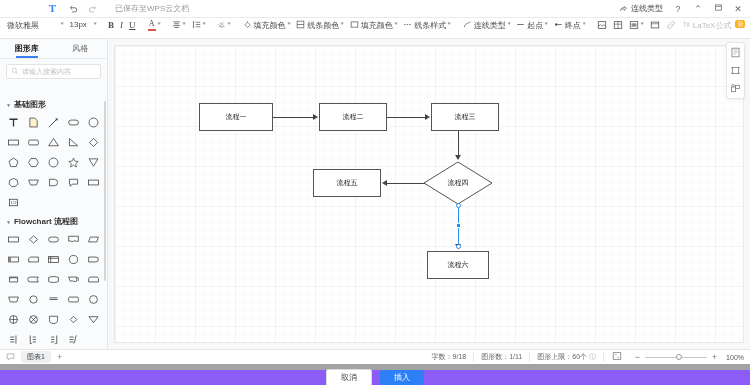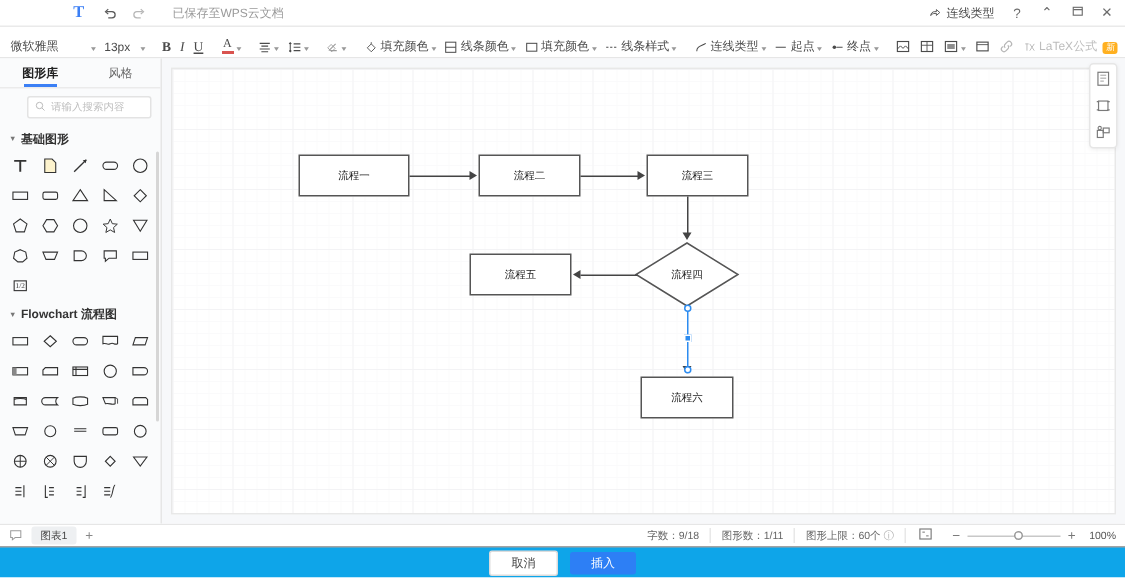--- a/index.html
+++ b/index.html
@@ -29,21 +29,21 @@
   .tb-right { margin-left:auto; display:flex; align-items:center; gap:10px; padding-right:2px; }
   .share-btn { display:flex; align-items:center; gap:3px; color:#4a4a4a; font-size:8px; white-space:nowrap; }
   .win-ic { color:#6b6b6b; font-size:9px; width:10px; text-align:center; }
 
   
   .toolbar {
     height:21px; min-height:21px; background:#fff; border-bottom:1px solid #e6e6e6;
     display:flex; align-items:center; padding:0 4px; gap:0px; overflow:hidden;
   }
   .tbtn {
-    display:flex; align-items:flex-end; gap:2px; height:16px; padding:0 3px;
+    display:flex; align-items:flex-start; gap:2px; height:16px; padding:0 3px;
     border-radius:2px; color:#4b4b4b; font-size:8px; white-space:nowrap;
   }
   .caret { font-size:5px; color:#999; transform:scaleX(1.3); }
   .fontname { width:52px; overflow:hidden; text-overflow:ellipsis; display:block; font-size:8px; }
   .fontsize { width:22px; font-size:8px; }
   .sep { width:1px; height:11px; background:#e2e2e2; margin:0 3px; }
   .ico { font-size:9px; line-height:1; display:inline-flex; align-items:center; }
   .bold-i { font-weight:bold; font-size:9px; font-family:"Liberation Serif",serif;}
   .ital-i { font-style:italic; font-size:9px; font-family:"Liberation Serif",serif;}
   .und-i { text-decoration:underline; font-size:9px; font-family:"Liberation Serif",serif;}
@@ -66,33 +66,33 @@
   .sb-tabs { display:flex; height:20px; border-bottom:1px solid #ebebeb;text-align:center; }
   .sb-tab {
     flex:1; display:flex; align-items:center; justify-content:center;
     font-size:8px; color:#666; position:relative;
   }
   .sb-tab.active { color:#222; font-weight:bold; }
   .sb-tab.active:after {
     content:""; position:absolute; bottom:0; left:50%; transform:translateX(-50%);
     width:22px; height:2px; background:#3b7ff5;
   }
-  .sb-search { padding:5px 6px 4px;margin-left:12px; }
+  .sb-search { padding:5px 6px 4px; }
   .search-box {
     height:15px; border:1px solid #e3e3e3; border-radius:2px; background:#fff;
     display:flex; align-items:center; padding:0 4px; gap:3px;
   }
   .search-box .mg { color:#bbb; font-size:8px; }
   .search-box input {
     border:0; outline:0; font-size:7px; color:#333; width:100%;
     font-family:"Liberation Sans", sans-serif; background:transparent;
   }
   .search-box input::placeholder { color:#bfbfbf; }
 
-  .sb-scroll { flex:1; overflow:hidden; padding:0 4px; position:relative; }
+  .sb-scroll { flex:1; overflow:hidden; padding:0 4px; position:relative;margin-top:12px; }
   .sec-hd {
     display:flex; align-items:center; gap:3px; font-size:8px; color:#333;
     font-weight:bold; padding:4px 2px 3px;
   }
   .sec-hd .tri { font-size:5px; color:#777; }
   .shape-grid { display:grid; grid-template-columns:repeat(5,1fr); gap:1px; }
   .sc { height:19px; display:flex; align-items:center; justify-content:center; border-radius:2px; }
   .sc svg { display:block; }
   .more-wrap { padding:6px 7px 5px; }
   .more-btn {
@@ -159,21 +159,21 @@
   .st-q { color:#b0b0b0; font-size:7px; }
   .zoomwrap { display:flex; align-items:center; gap:4px; padding-left:8px; }
   .zbtn { color:#777; font-size:9px; width:7px; text-align:center; }
   .ztrack { width:62px; height:1px; background:#c8c8c8; position:relative; }
   .zknob { position:absolute; left:31px; top:-3px; width:6px; height:6px; border-radius:50%; background:#fff; border:1px solid #9a9a9a; }
   .zval { width:22px; text-align:right; color:#555; font-size:7px; }
   .fitbtn { color:#777; font-size:8px; margin-right:4px; }
 
   
   .footer {
-    height:21px; min-height:21px; background:#0ea5e9; border-top:1px solid #a3a3a3;
+    height:21px; min-height:21px; background:#8b5cf6; border-top:6px solid #a3a3a3;
     display:flex; align-items:center; justify-content:center; gap:8px;
   }
   .fbtn { font-size:8px; padding:2px 14px; border-radius:2px; }
   .fbtn.ghost { border:1px solid #dcdcdc; color:#444; background:#fff; }
   .fbtn.primary { background:#2d7ff5; color:#fff; }
 </style>
 </head>
 <body>
 
 <div class="app">

